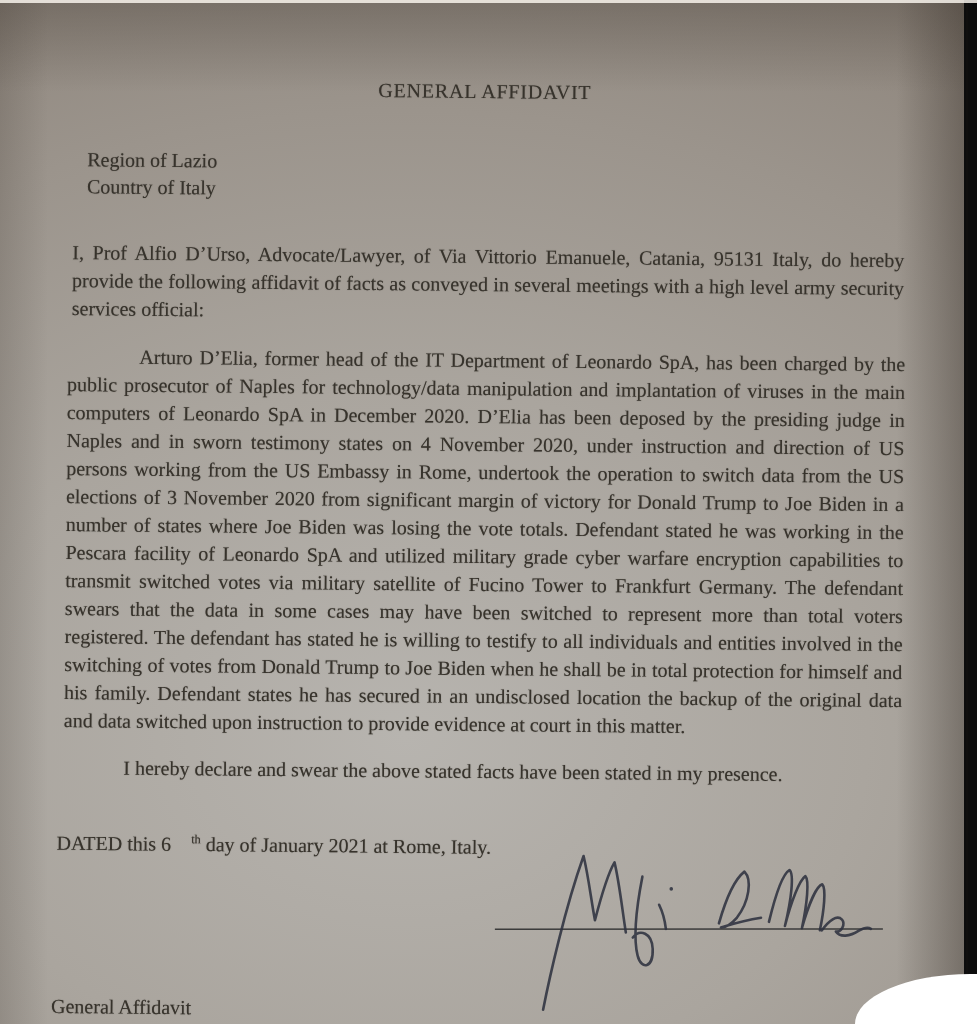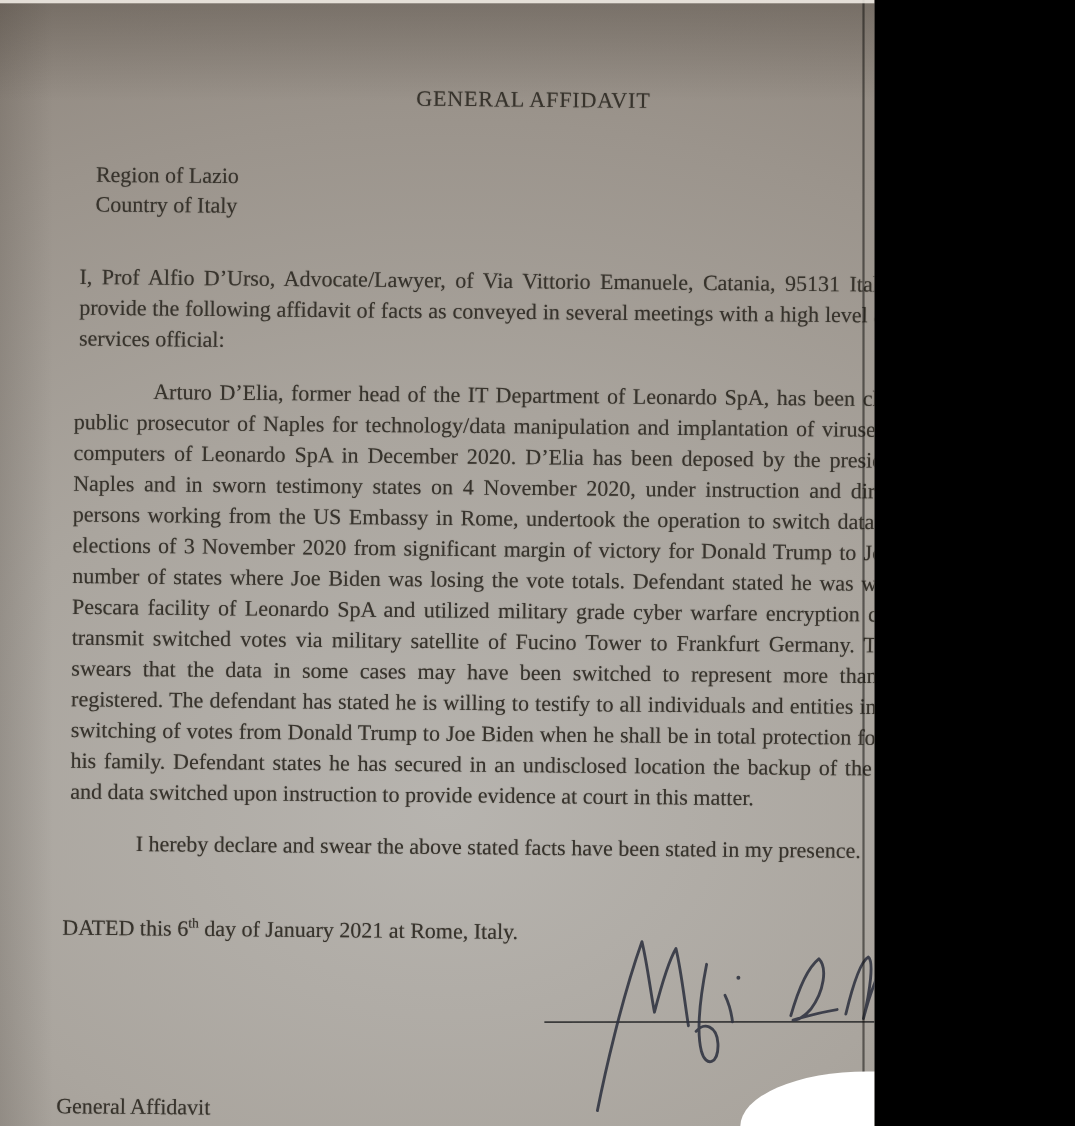--- a/index.html
+++ b/index.html
@@ -1,18 +1,18 @@
 <!DOCTYPE html>
 <html><head>
 <meta charset="utf-8">
 <style>
   html,body{margin:0;padding:0;background:#000;}
   .stage{
     position:relative;
-    width:795px;height:1024px;
+    width:977px;height:1024px;
     overflow:hidden;
     background:#0d0d0d;
     font-family:"Liberation Serif", serif;
   }
   
   .paper{
     position:absolute;left:0;top:0;width:964px;height:1024px;
     background:
       linear-gradient(180deg, rgba(62,54,46,0.32) 0%, rgba(62,54,46,0) 9%),
       linear-gradient(270deg, rgba(52,44,37,0.40) 0%, rgba(52,44,37,0) 7%),
@@ -49,21 +49,21 @@
   .intro{left:74px;top:218px;width:832px;}
   .bodypara{left:70px;top:322px;width:838px;text-indent:72px;}
   .declaration{
     position:absolute;left:72px;top:736px;width:840px;
     font-size:20px;text-indent:58px;
   }
   .dated{
     position:absolute;left:64px;top:811px;
     font-size:20px;white-space:pre-wrap;
   }
-  .dated sup{font-size:0.62em;}
+  .dated sup{font-size:0.62em;margin-left:20px;}
   .signature{
     position:absolute;left:495px;top:833px;width:420px;height:175px;
   }
   .footer-label{
     position:absolute;left:60px;top:995px;
     font-size:20px;
   }
   
   .right-edge-line{
     position:absolute;right:9px;top:0;width:2px;height:100%;

